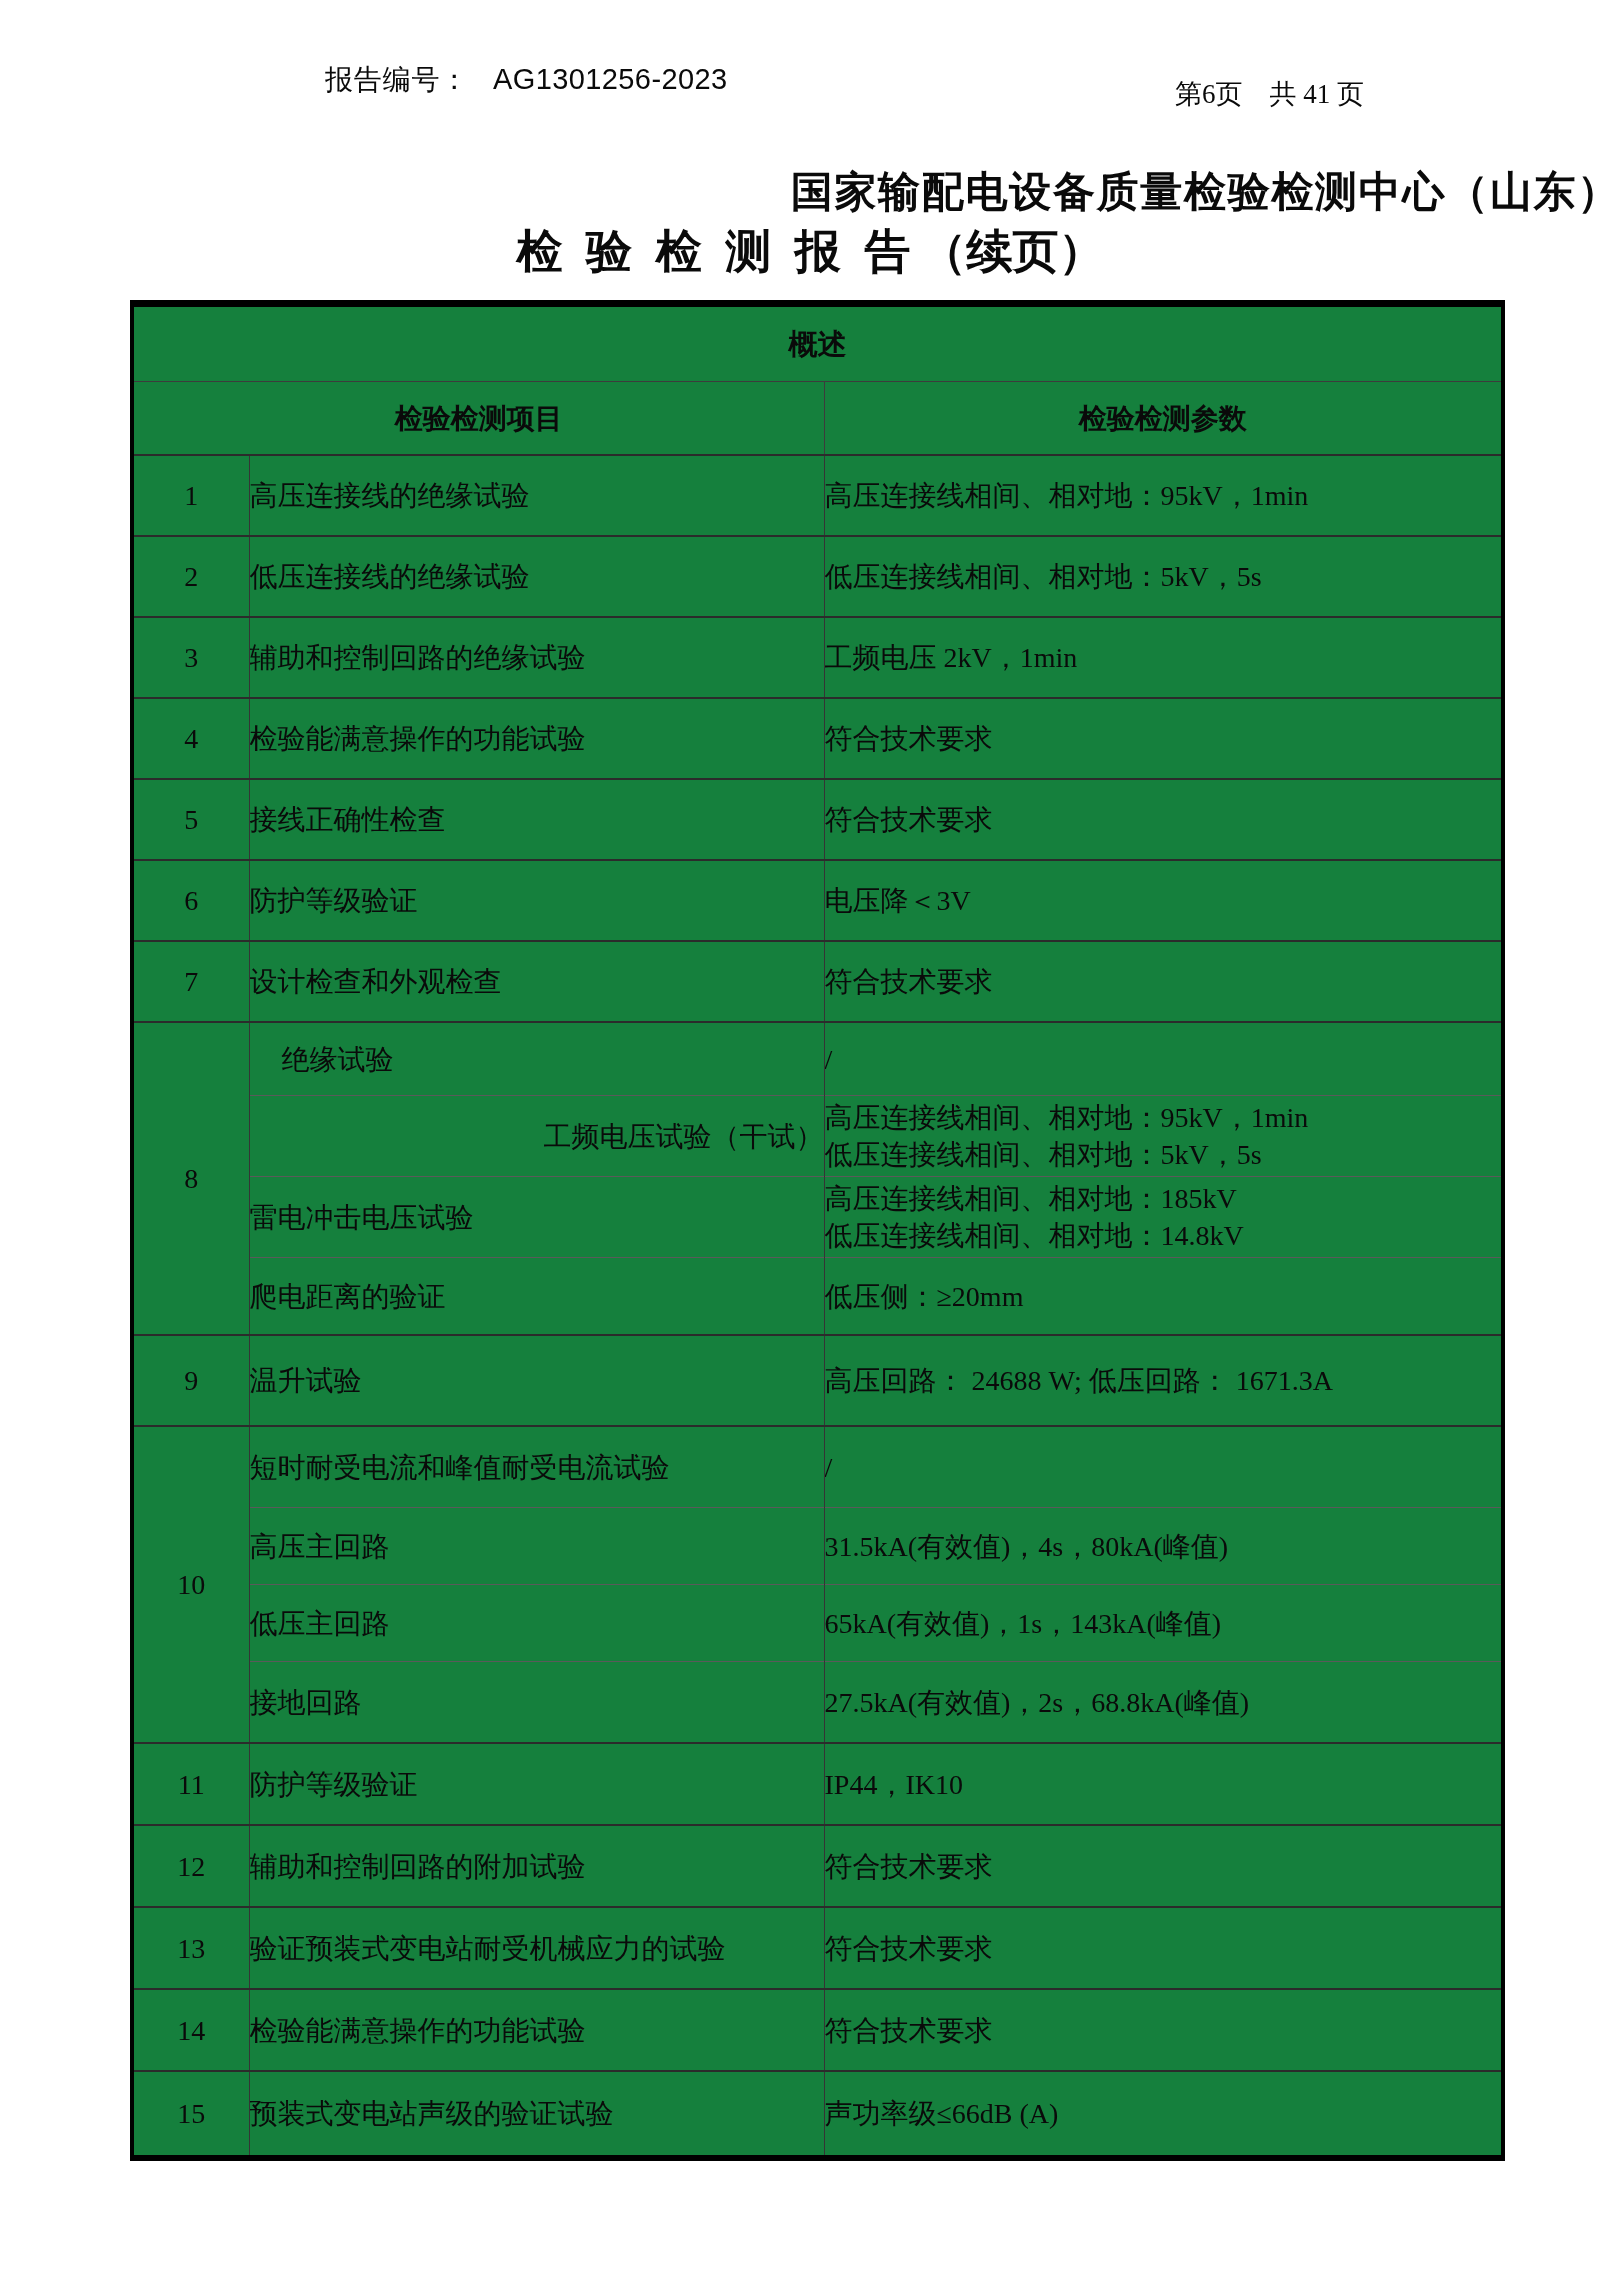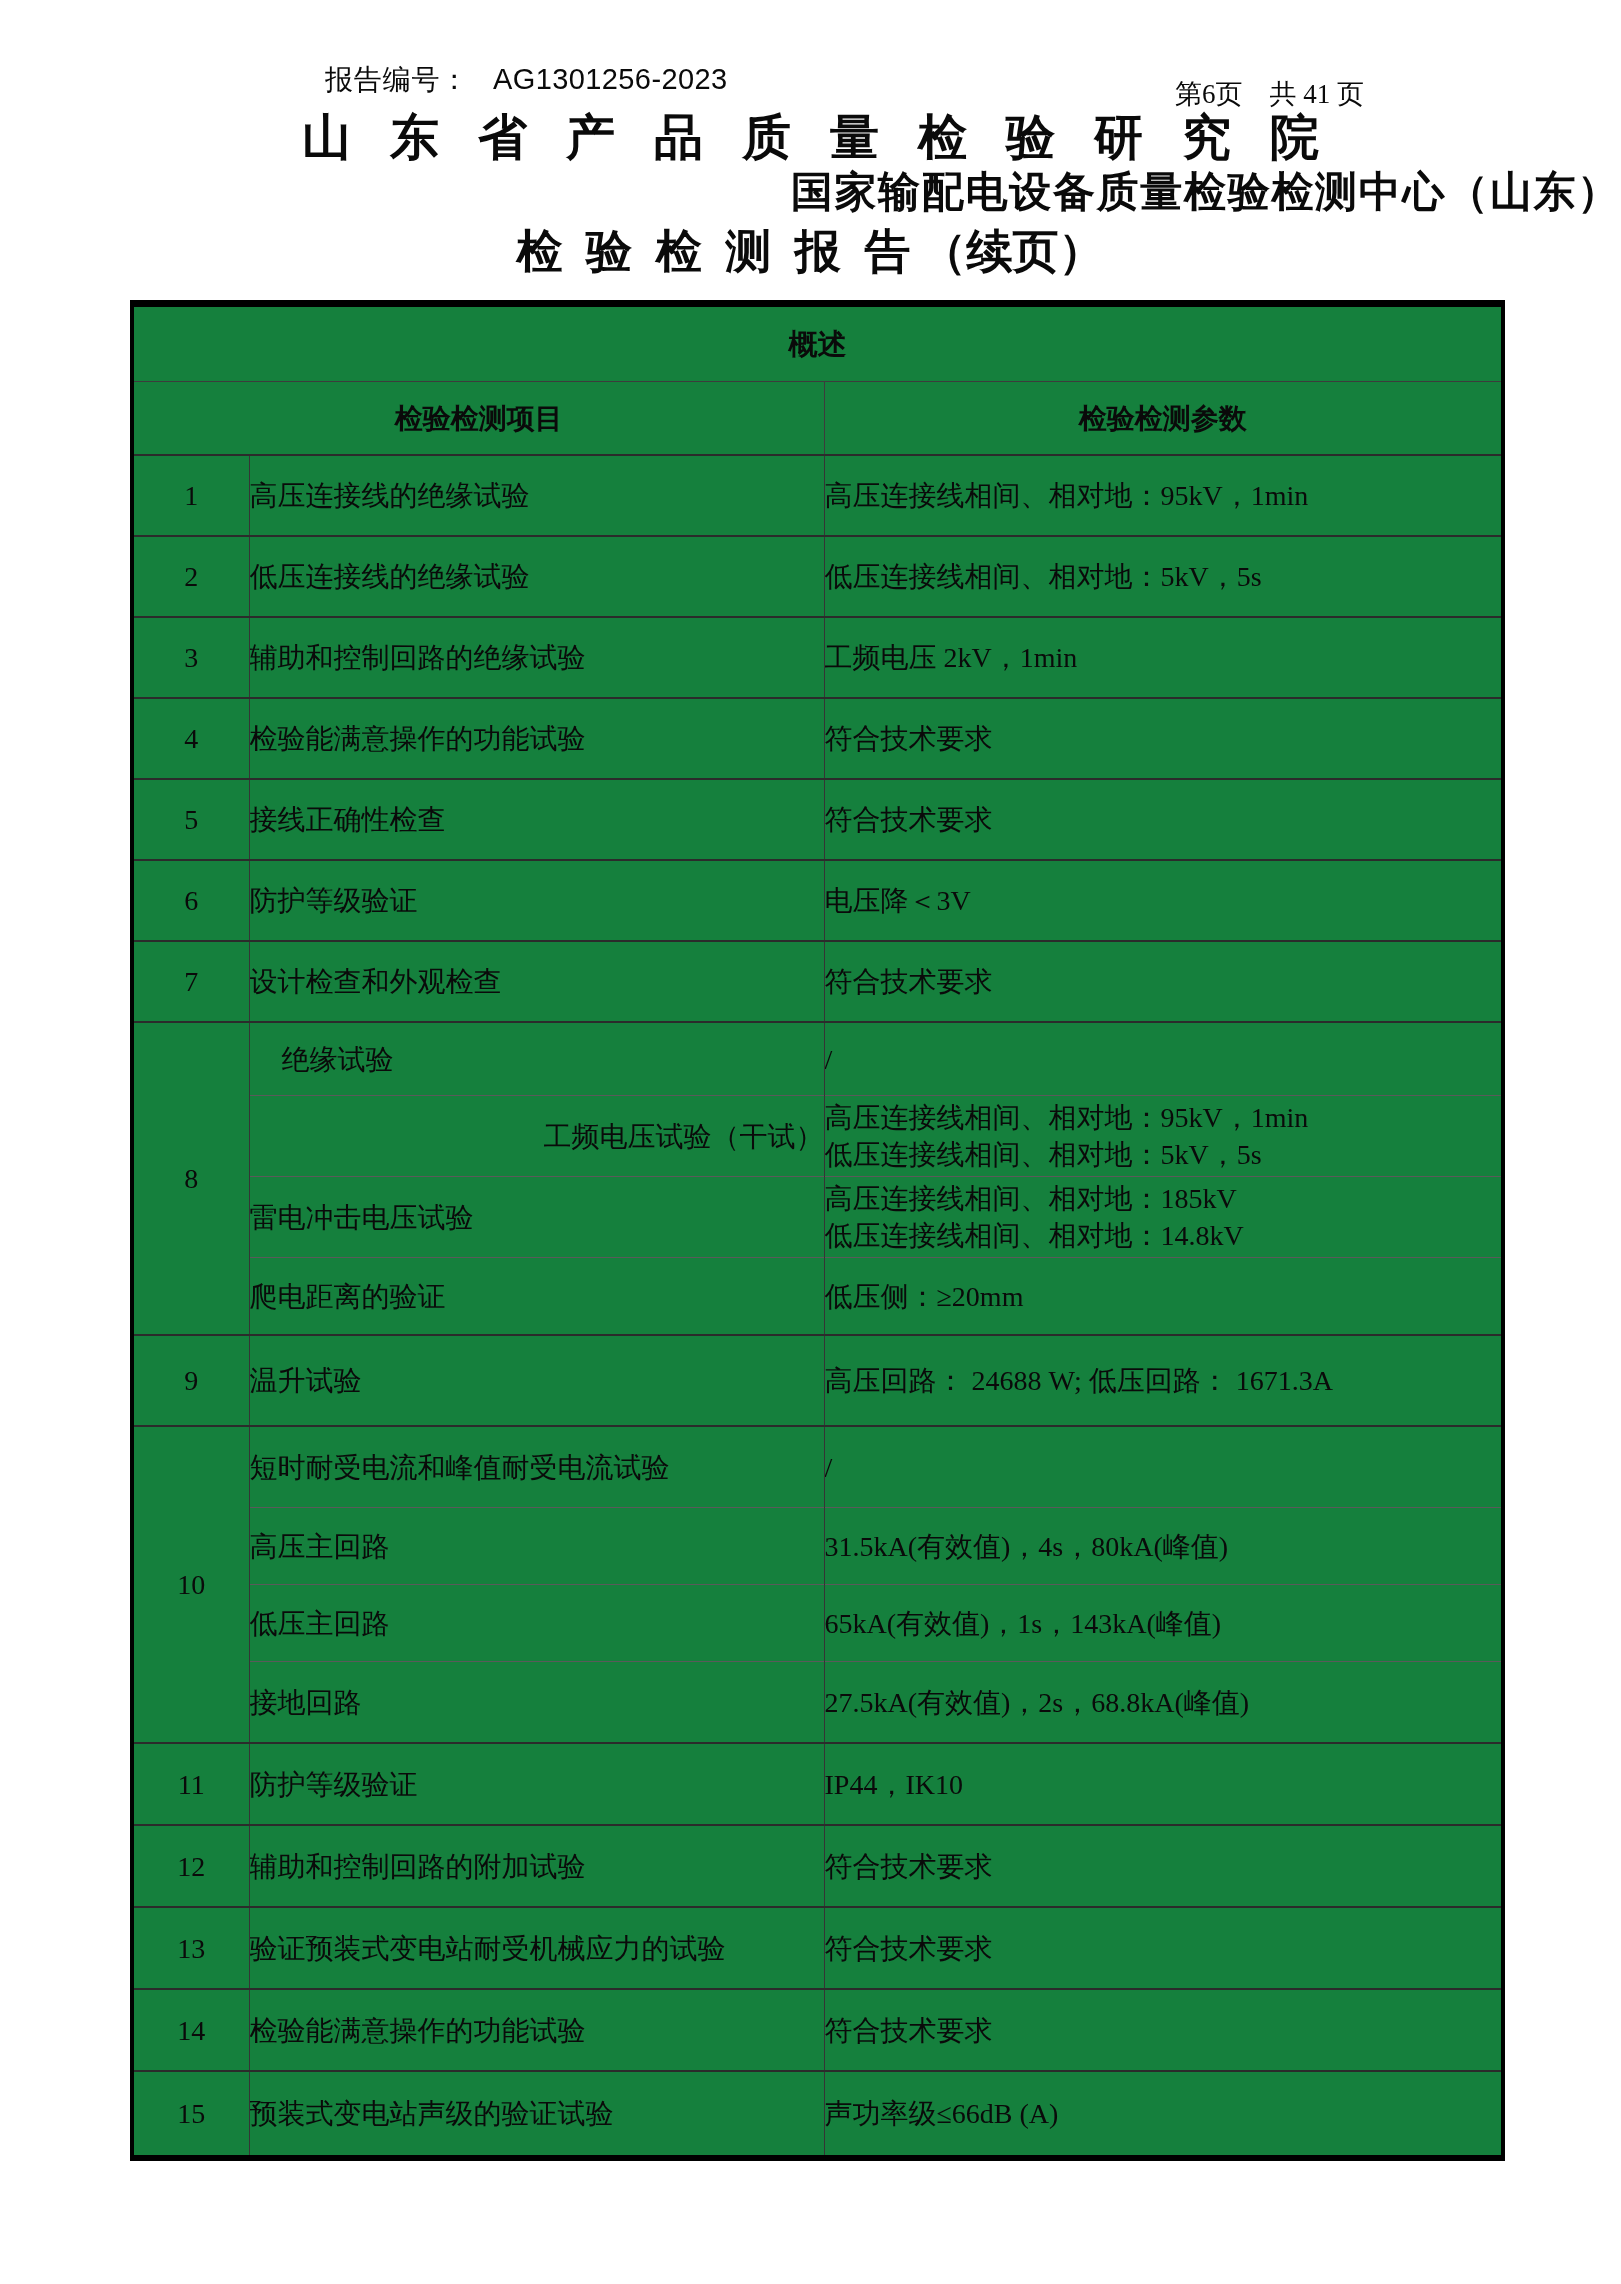--- a/index.html
+++ b/index.html
@@ -153,21 +153,20 @@
 <body>
 
 <div class="page">
 
   <div class="meta-left">
     <span>报告编号：</span><span class="ag-number">AG1301256-2023</span>
   </div>
 
   <div class="meta-right">第6页　共 41 页</div>
 
-  <div class="title-line-1">山东省产品质量检验研究院</div>
   <div class="title-line-2">国家输配电设备质量检验检测中心（山东）</div>
   <div class="title-line-3">
     <span class="t3-main">检验检测报告</span>
     <span class="t3-suffix">（续页）</span>
   </div>
 
   <div class="table-wrap">
     <table class="report">
       <colgroup>
         <col style="width:115px">

